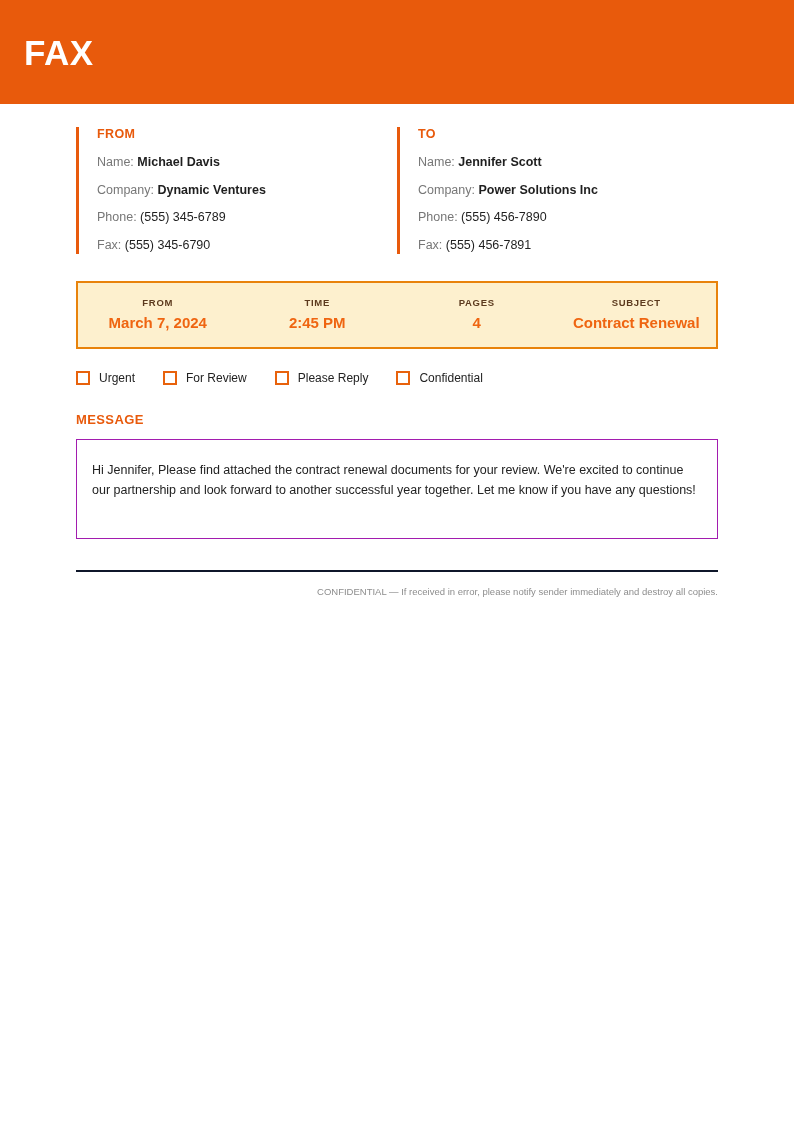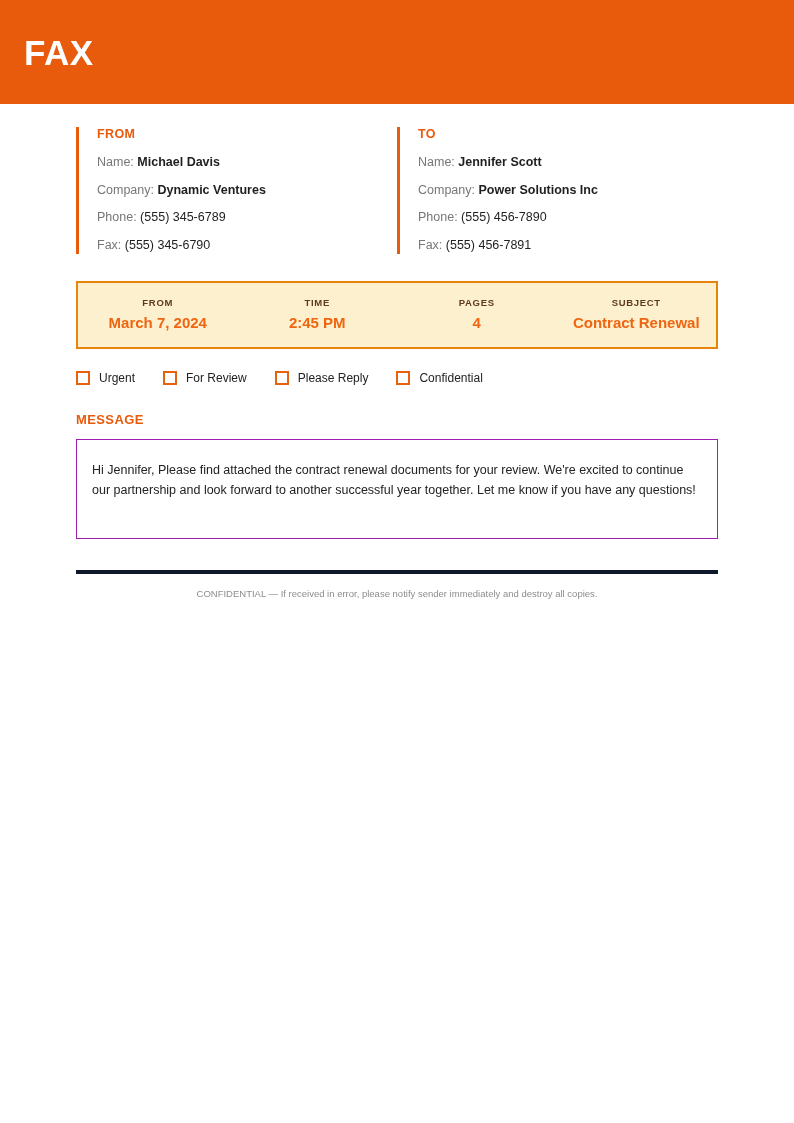--- a/index.html
+++ b/index.html
@@ -150,23 +150,23 @@
   }
   .message-text {
     font-size: 12.5px;
     line-height: 1.62;
     color: #222222;
   }
 
   
   .footer {
     margin-top: 31px;
-    border-top: 4px solid #0f172a;
+    border-top: 2px solid #0f172a;
     padding-top: 14px;
-    text-align: center;
+    text-align: right;
   }
   .footer-text {
     font-size: 9.5px;
     color: #8d8d8d;
   }
 </style>
 </head>
 <body>
 
 <div class="fax-header">

